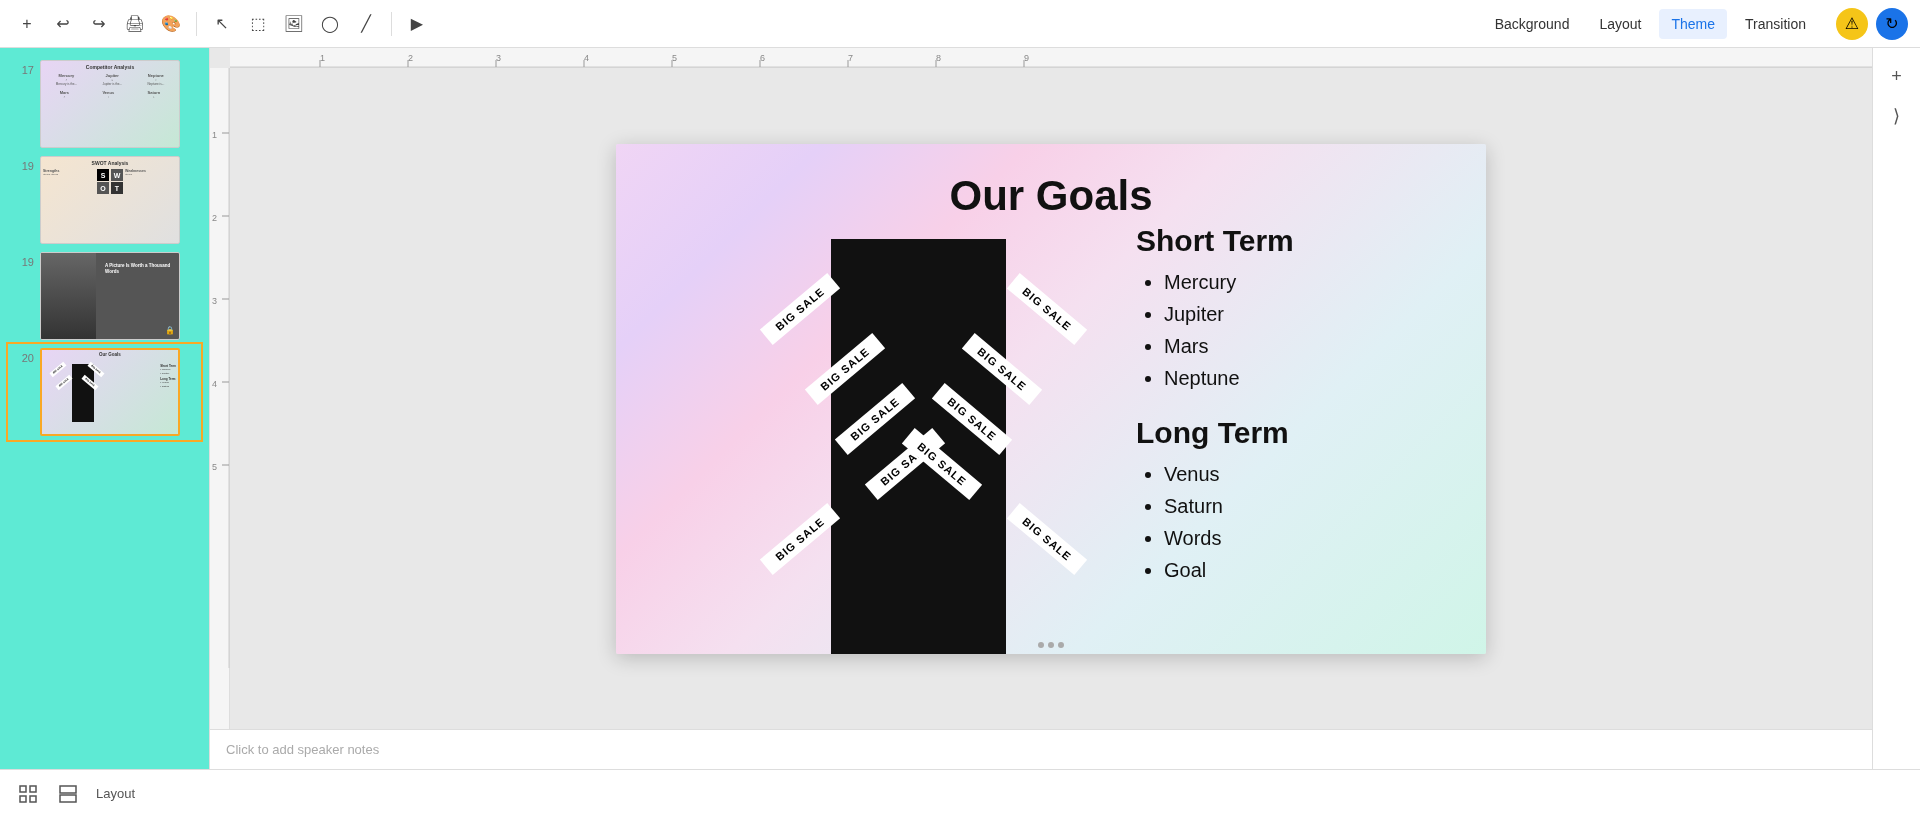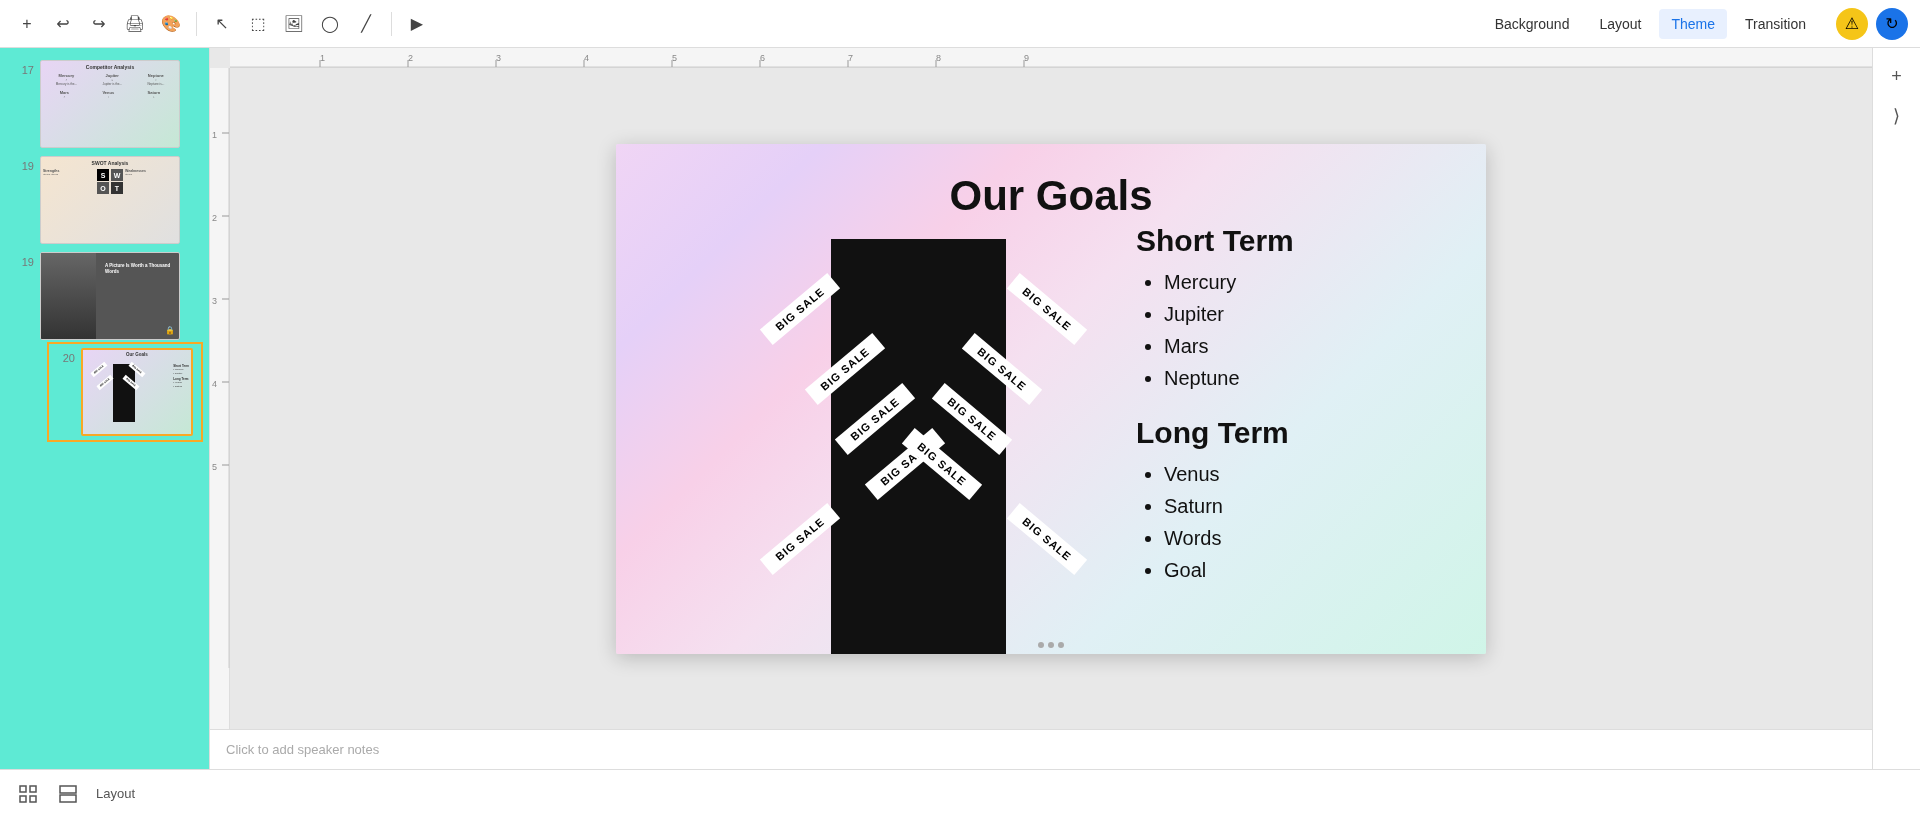--- a/index.html
+++ b/index.html
@@ -50,21 +50,21 @@
       flex-shrink: 0;
       padding: 8px 8px;
     }
     .slide-item {
       display: flex;
       align-items: flex-start;
       padding: 4px 8px;
       cursor: pointer;
       gap: 6px;
     }
-    .slide-item.active { outline: 2px solid #f9a825; margin-left: 41px; }
+    .slide-item.active { outline: 2px solid #f9a825; }
     .slide-number {
       font-size: 11px;
       color: #777;
       min-width: 18px;
       text-align: right;
       padding-top: 4px;
     }
     .slide-thumb {
       width: 140px;
       height: 88px;

